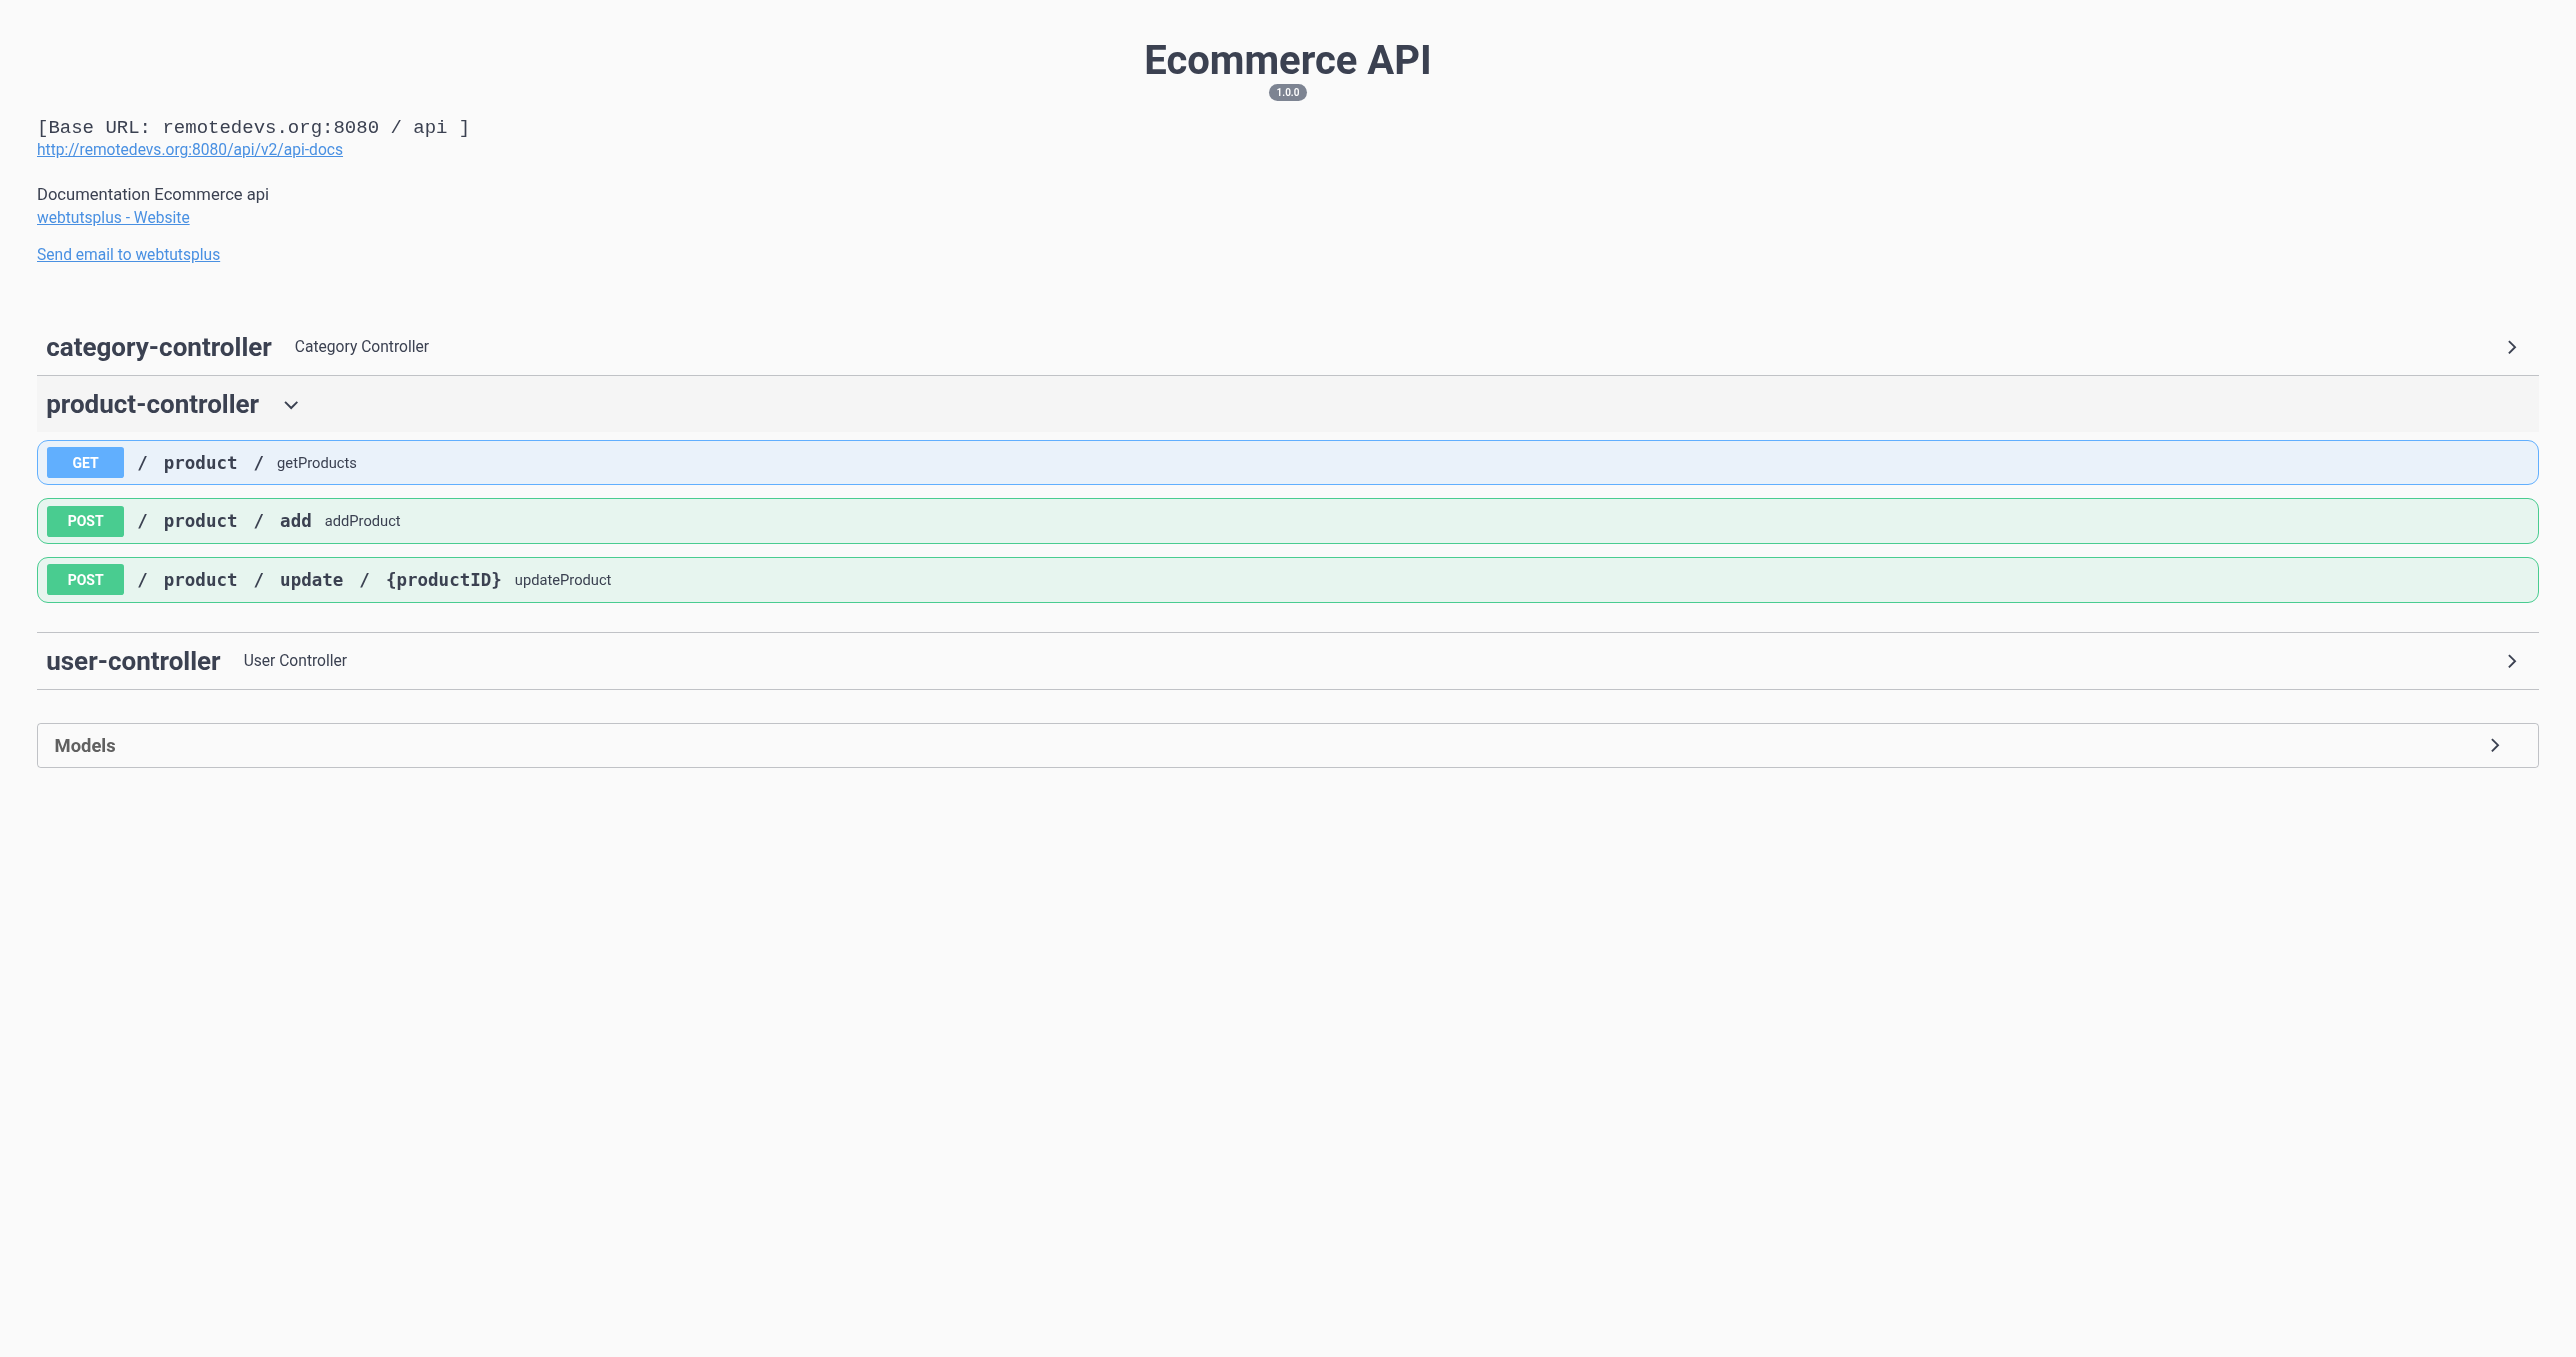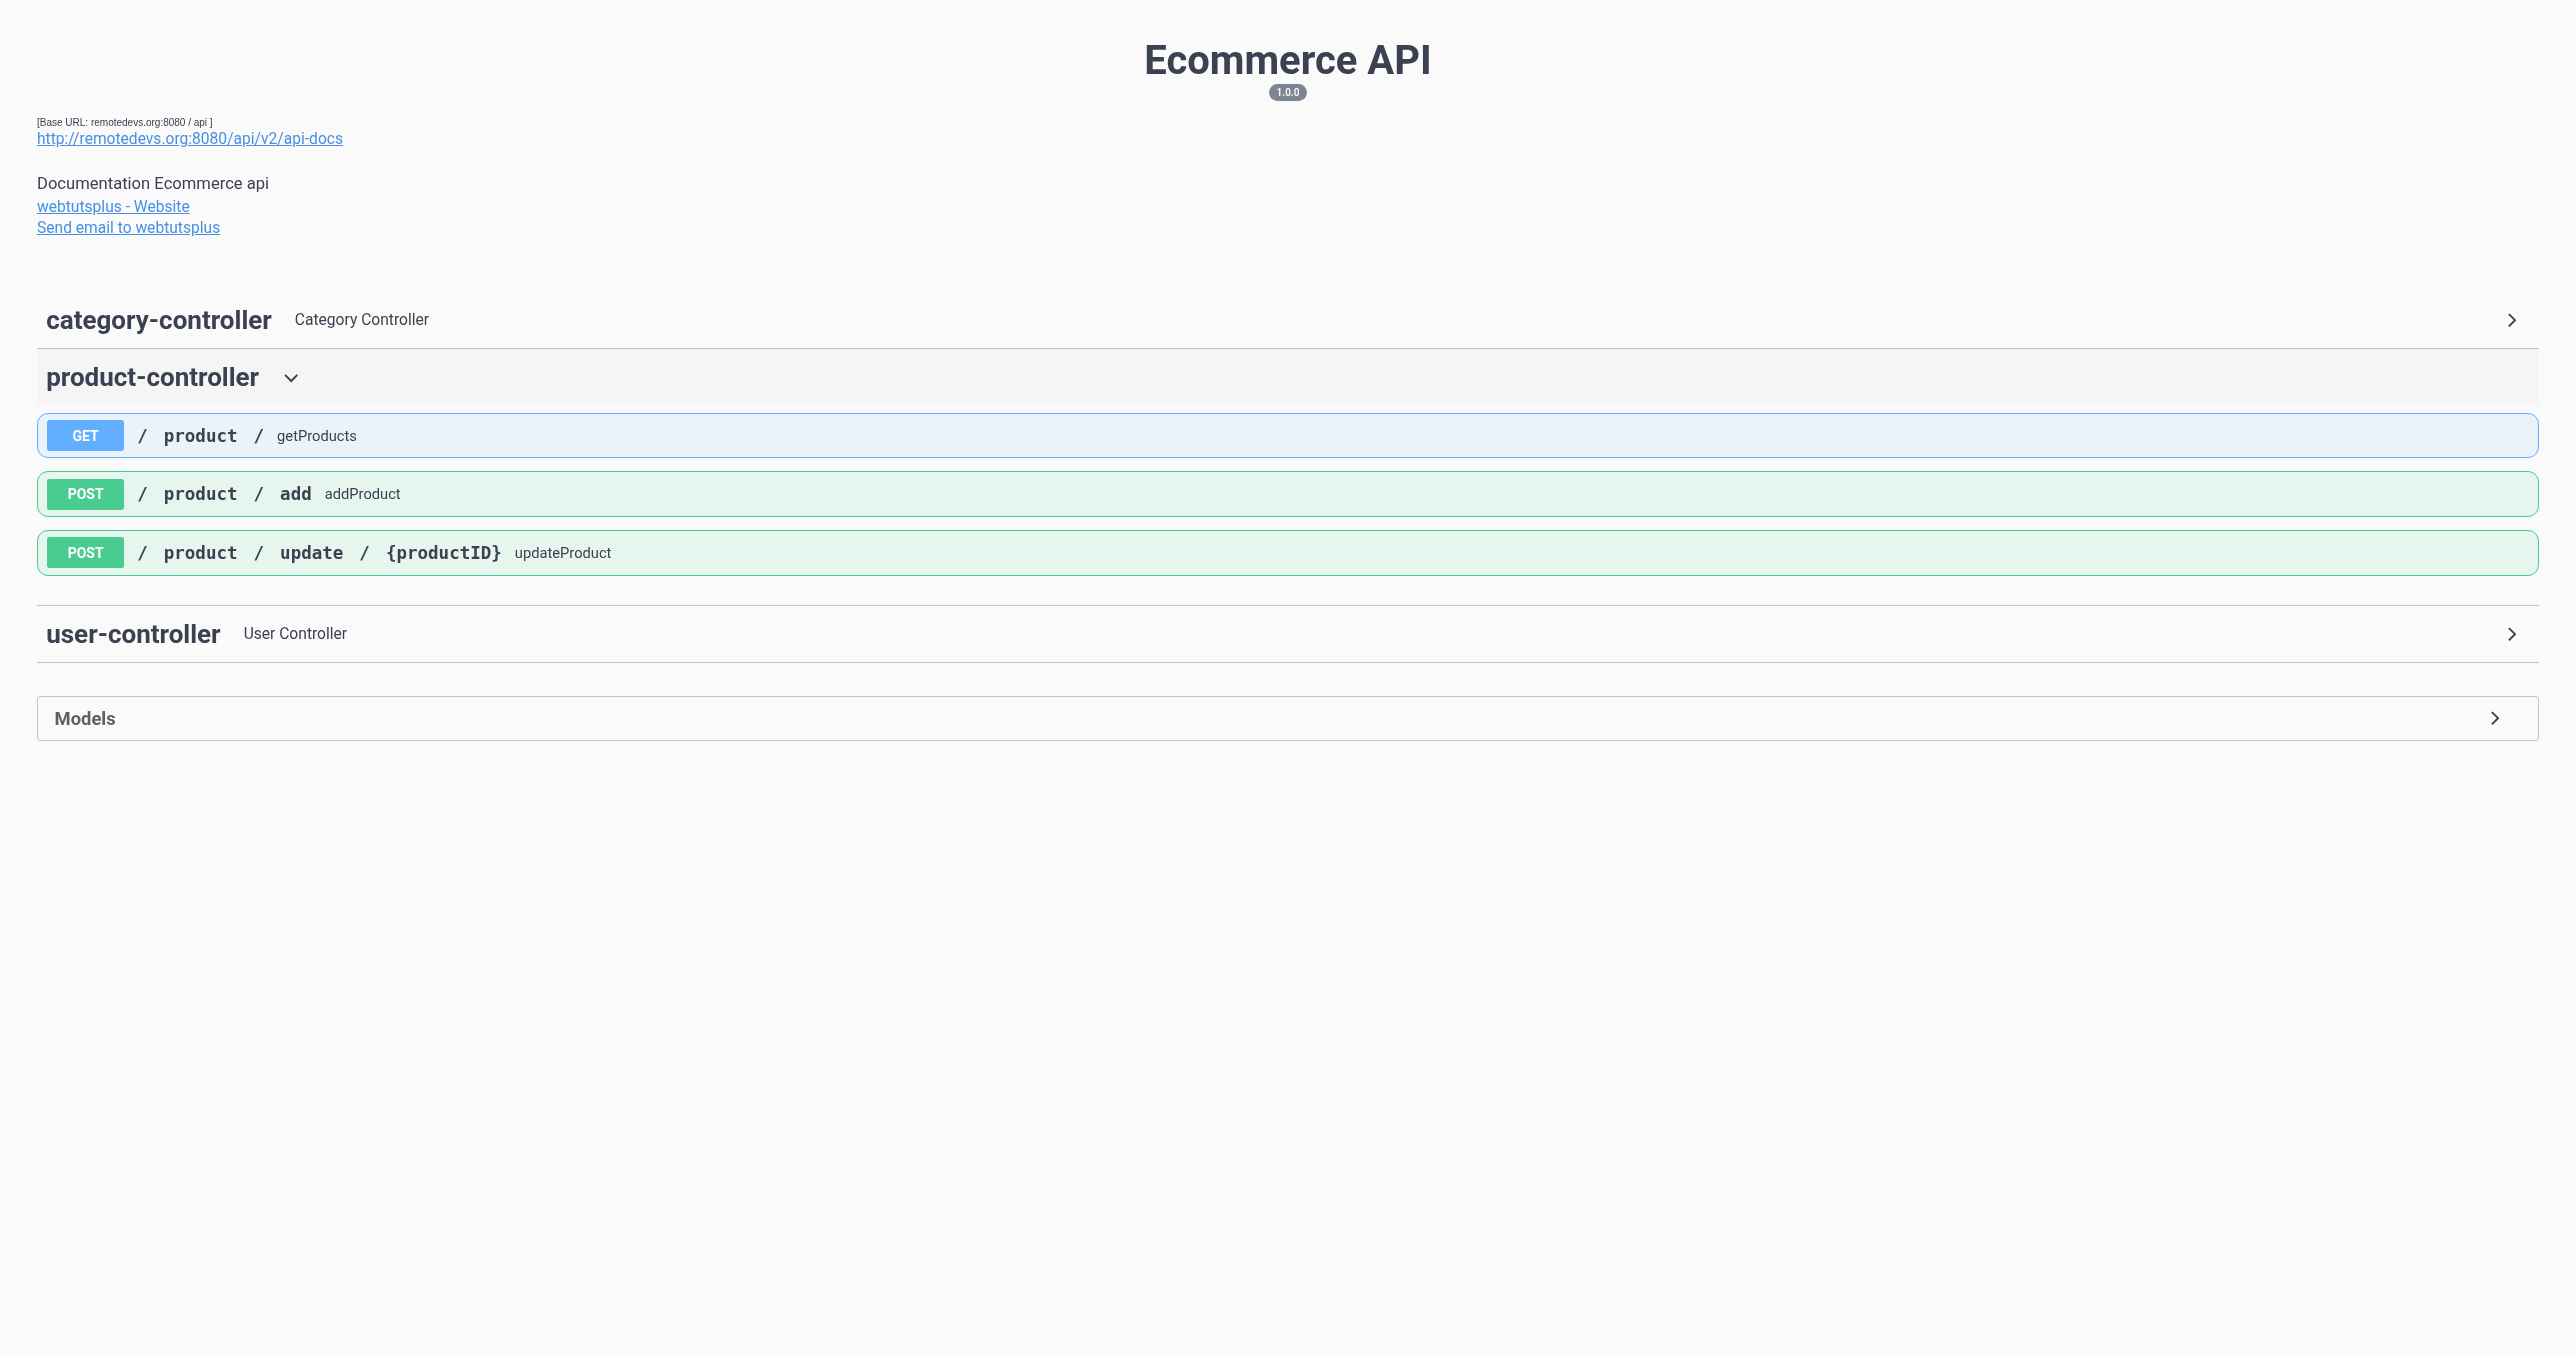--- a/index.html
+++ b/index.html
@@ -16,29 +16,29 @@
     background: #7d8492;
     color: #fff;
     font-size: 10px;
     padding: 2.8px 7.4px;
     border-radius: 18.4px;
     font-weight: 600;
     position: relative;
     top: -9.2px;
   }
   .base-url {
-    font-family: Liberation Sans, sans-serif;
-    font-size: 10px;
+    font-family: Liberation Mono, monospace;
+    font-size: 19px;
     color: #3b4151;
     margin-bottom: 1.8px;
   }
   .docs-link { font-size: 15.6px; }
   a { color: #4990e2; text-decoration: underline; }
   .desc { margin-top: 26px; font-size: 16.6px; color: #3b4151; margin-bottom: 5.5px; }
-  .link-list { display: flex; flex-direction: column; gap: 3px; font-size: 15.6px; }
+  .link-list { display: flex; flex-direction: column; gap: 19px; font-size: 15.6px; }
   .tags-wrap { margin-top: 55px; }
   .tag-section { border-bottom: 0.9px solid rgba(59,65,81,.3); }
   .tag-header {
     display: flex;
     align-items: center;
     padding: 13px 0;
     cursor: pointer;
   }
   .tag-header.open { background: rgba(0,0,0,.02); }
   .tag-name { font-size: 26px; font-weight: 700; color: #3b4151; margin-right: 23px; padding-left: 9.2px;}

